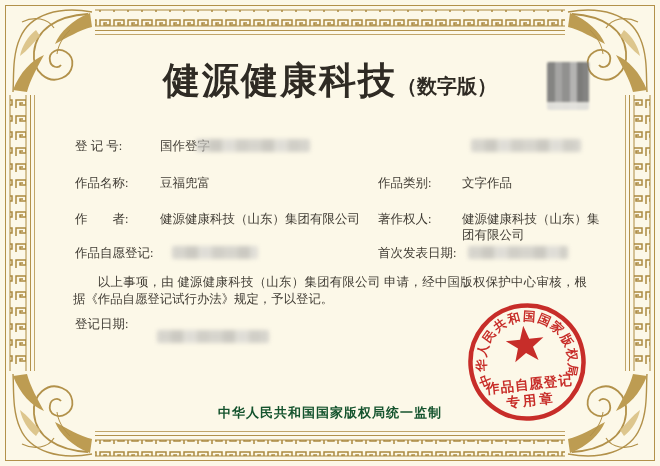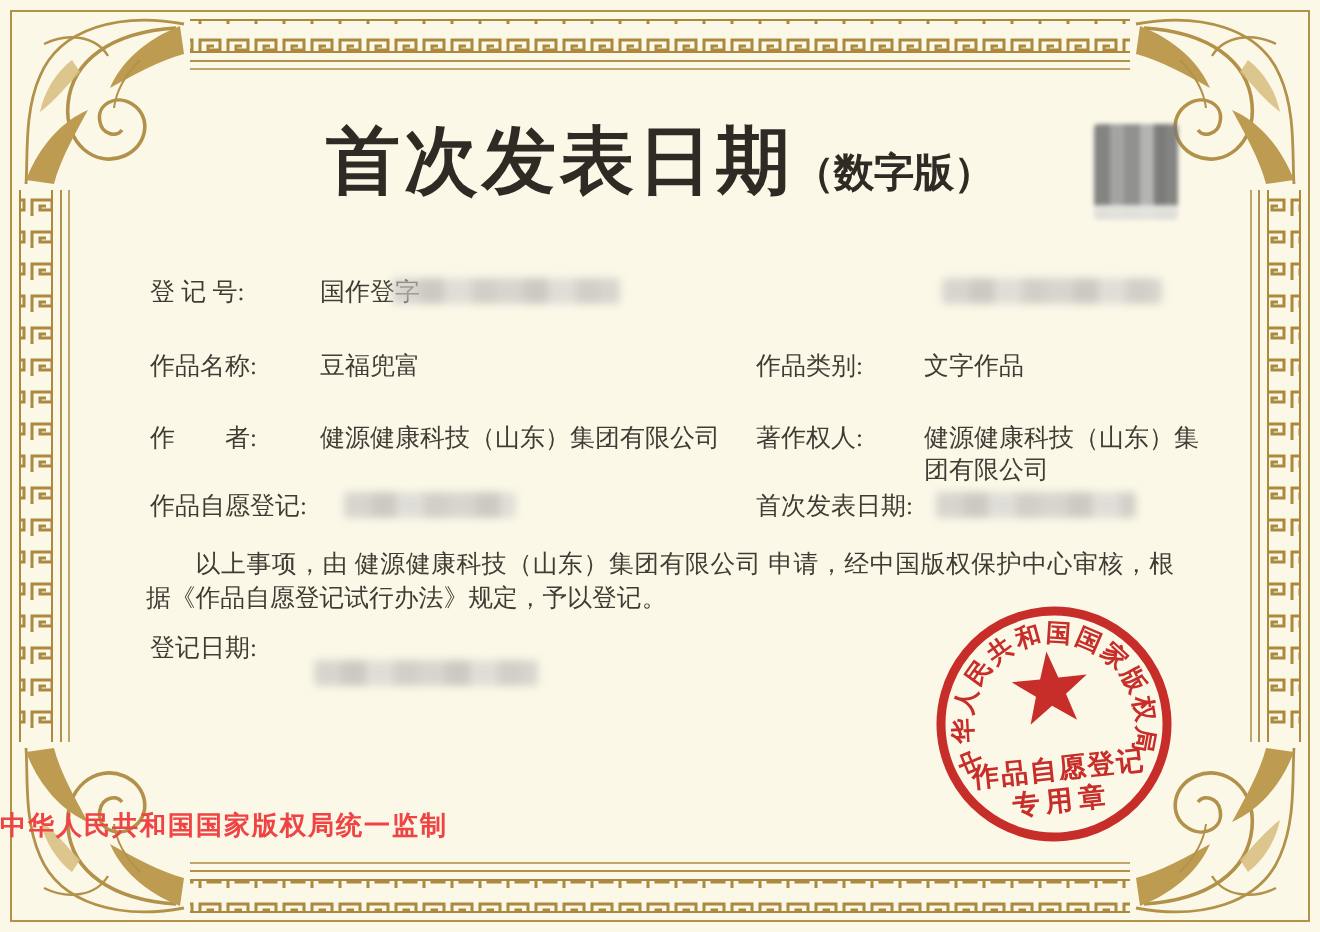--- a/index.html
+++ b/index.html
@@ -33,22 +33,22 @@
       linear-gradient(180deg, rgba(255,255,255,.25), rgba(0,0,0,.05));
     filter:blur(2px);
   }
   .statement{
     position:absolute;left:73px;top:274px;width:514px;
     font-size:12.4px;line-height:16.5px;text-indent:2em;text-align:justify;
   }
   .seal-caption{position:absolute;left:403px;top:327px;font-size:12.5px;white-space:nowrap;}
   .seal{position:absolute;left:462px;top:297px;width:130px;height:130px;opacity:.95;}
   .footer{
-    position:absolute;left:0;top:404px;width:660px;text-align:left;
-    font-size:13px;font-weight:700;letter-spacing:1px;color:#ef4444;white-space:nowrap;
+    position:absolute;left:0;top:404px;width:660px;text-align:center;
+    font-size:13px;font-weight:700;letter-spacing:1px;color:#14532d;white-space:nowrap;
   }
 </style>
 </head>
 <body>
 
 <div class="cert">
 
   <svg class="frame" width="660" height="466" viewBox="0 0 660 466" aria-hidden="true">
     <defs>
       <pattern id="gk" width="14" height="16" patternUnits="userSpaceOnUse">
@@ -77,21 +77,21 @@
     <rect x="30.5" y="30.5" width="599" height="405" fill="none" stroke="#b2914a" stroke-width="1"></rect>
     <rect x="34.5" y="34.5" width="591" height="397" fill="none" stroke="#b2914a" stroke-width="0.8"></rect>
 
     <use href="#corn"></use>
     <use href="#corn" transform="translate(660,0) scale(-1,1)"></use>
     <use href="#corn" transform="translate(0,466) scale(1,-1)"></use>
     <use href="#corn" transform="translate(660,466) scale(-1,-1)"></use>
   </svg>
 
   <div class="title">
-    <span class="main">首次发表日期</span><span class="suffix">（数字版）</span>
+    <span class="main">健源健康科技</span><span class="suffix">（数字版）</span>
   </div>
 
   <div class="qr"></div>
 
   <span class="lbl" style="left:75px;top:138px">登 记 号:</span>
   <span class="val" style="left:160px;top:138px">国作登字</span>
   <span class="rd" style="left:196px;top:139px;width:114px"></span>
   <span class="rd" style="left:471px;top:139px;width:110px"></span>
 
   <span class="lbl" style="left:75px;top:175px">作品名称:</span>

